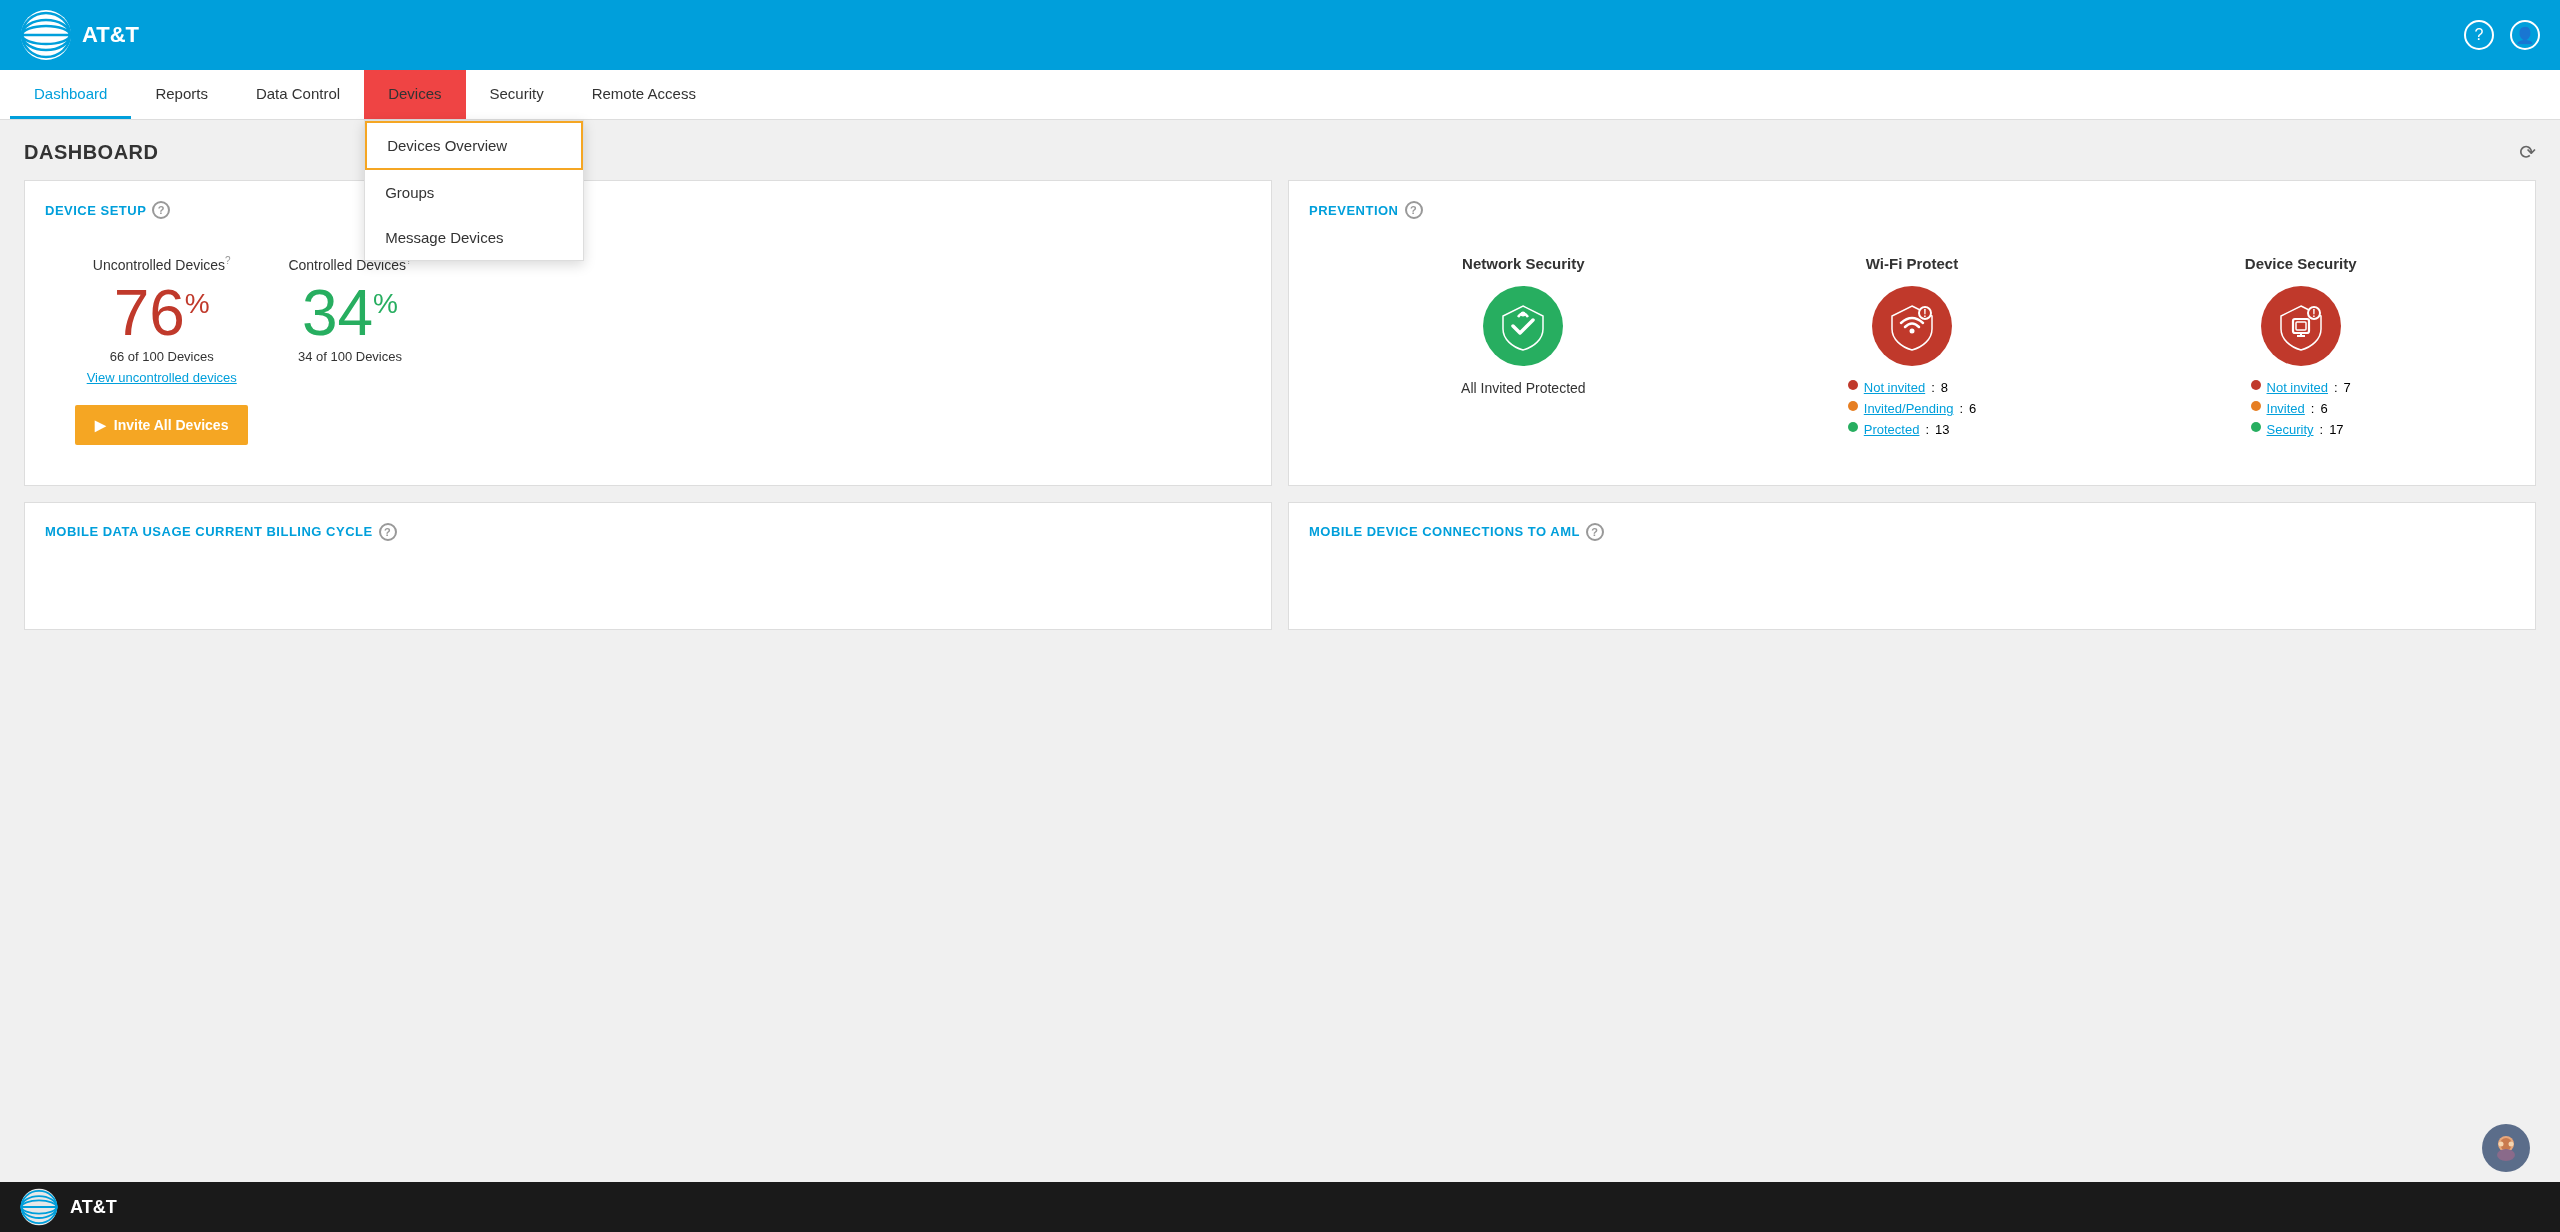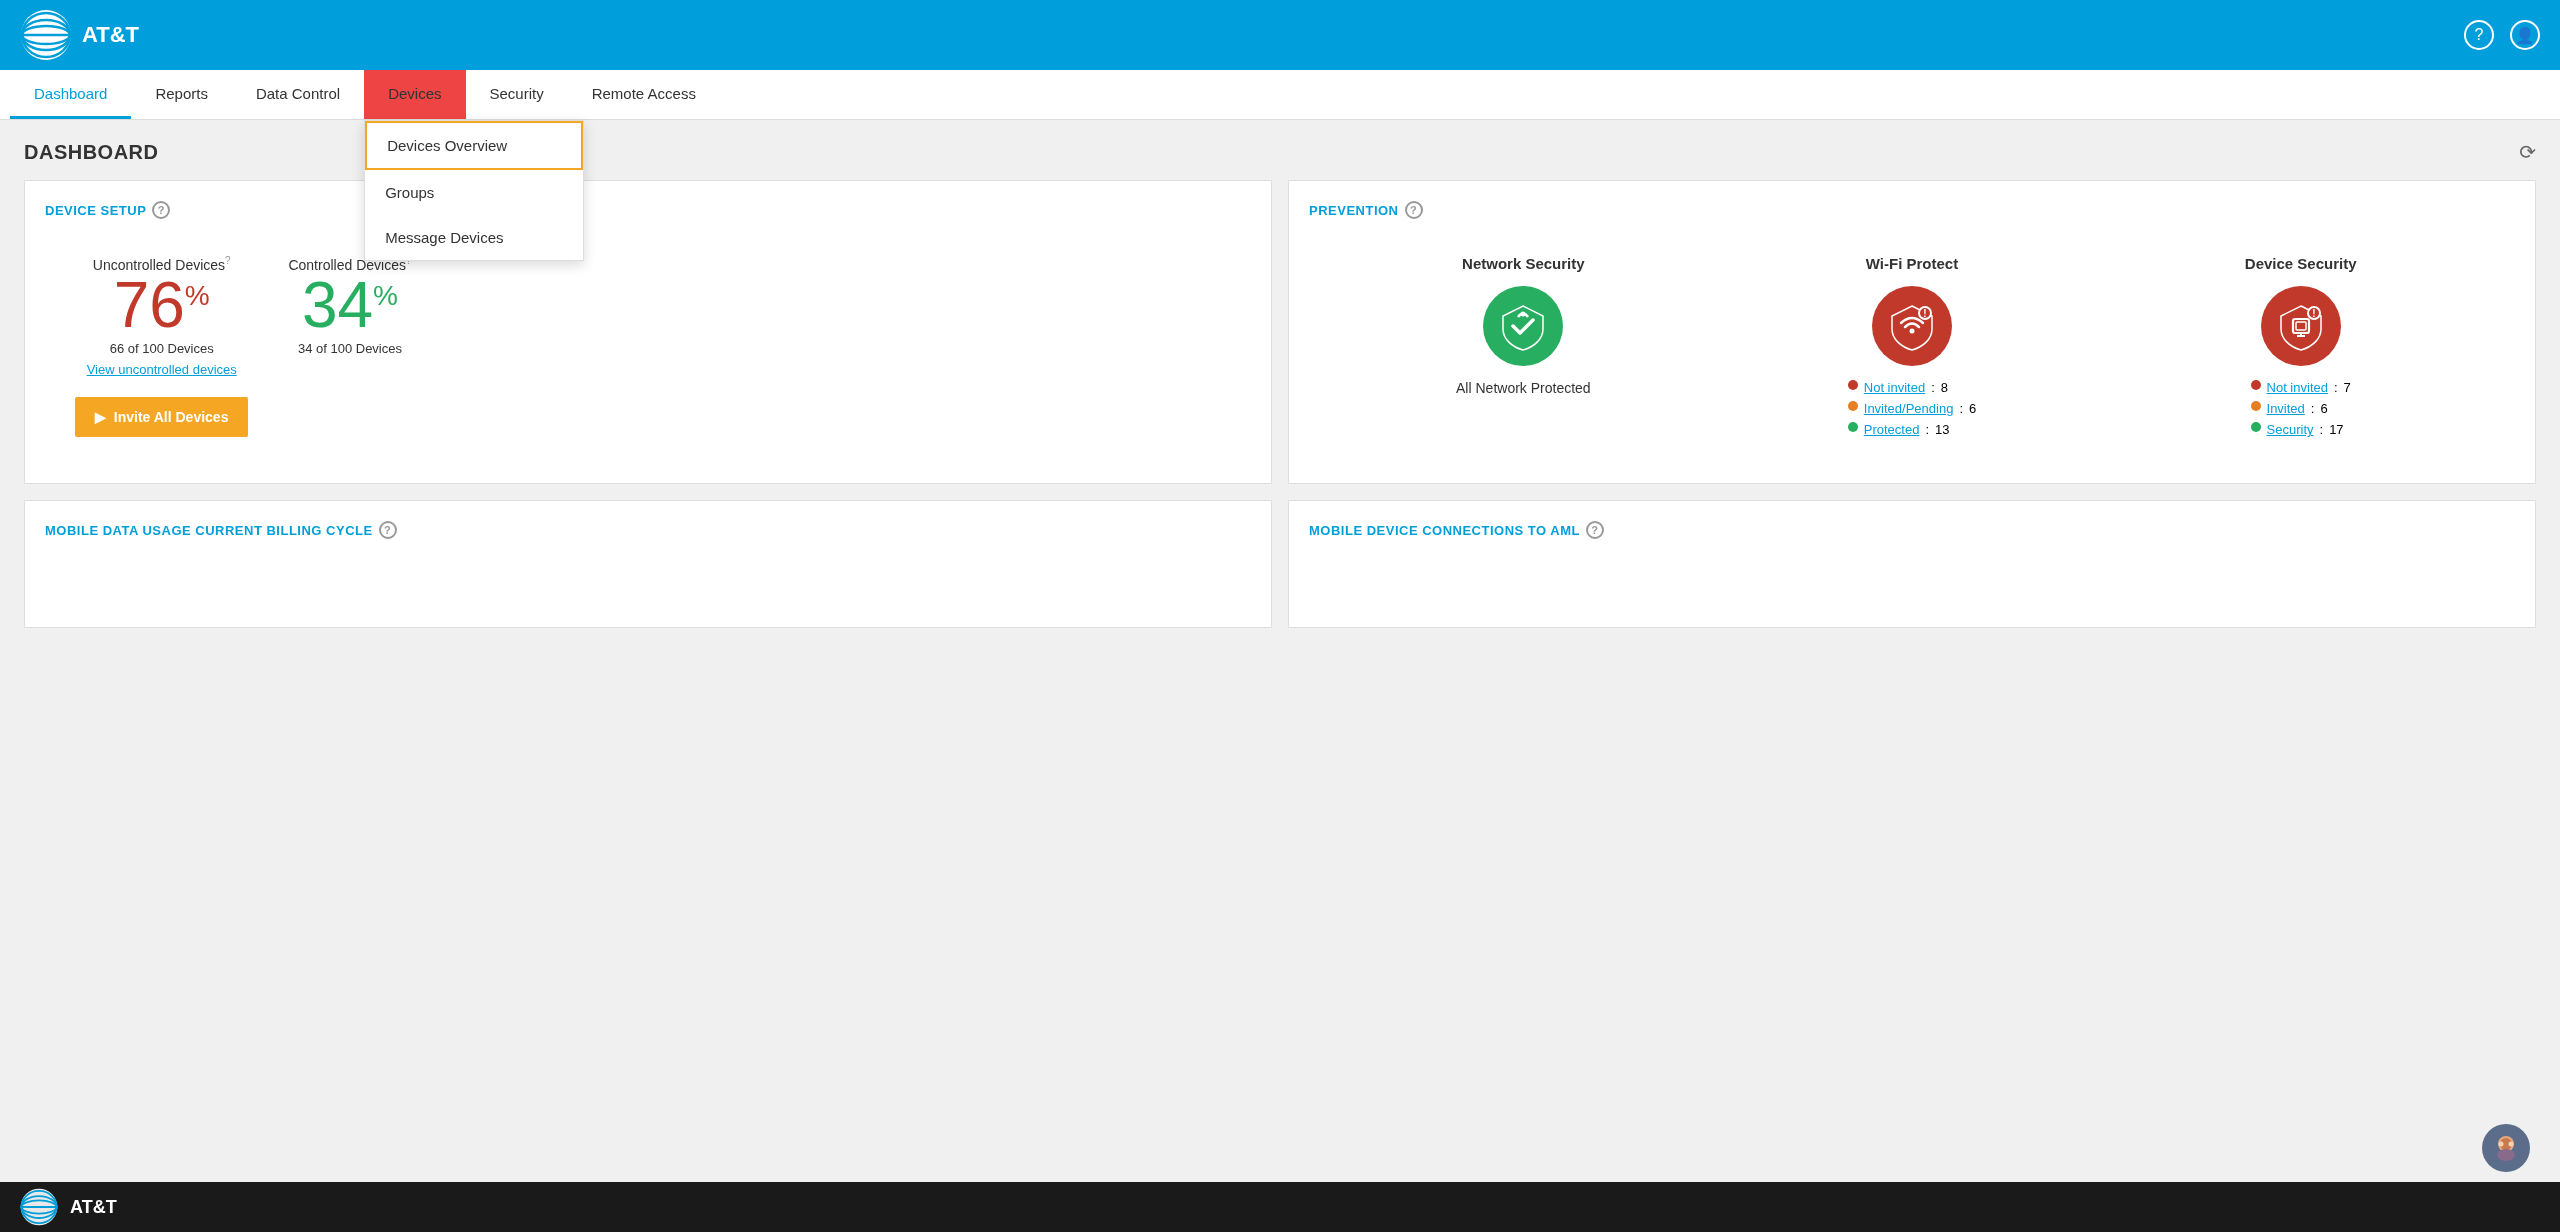--- a/index.html
+++ b/index.html
@@ -165,21 +165,21 @@
       gap: 40px;
       align-items: flex-start;
       padding: 20px 30px;
     }
     .device-stat {
       text-align: center;
     }
     .device-stat-label {
       font-size: 14px;
       color: #333;
-      margin-bottom: 0;
+      margin-bottom: 8px;
     }
     .device-stat-label sup { font-size: 10px; }
     .device-percent-red {
       font-size: 64px;
       color: #c0392b;
       line-height: 1;
     }
     .device-percent-green {
       font-size: 64px;
       color: #27ae60;
@@ -414,21 +414,21 @@
           <div class="prevention-col">
             <div class="prevention-col-title">Network Security</div>
             <div class="prevention-icon green">
               <svg width="50" height="50" viewBox="0 0 50 50">
                 <path d="M25 5 L45 15 L45 28 C45 38 36 46 25 49 C14 46 5 38 5 28 L5 15 Z" fill="#27ae60" stroke="white" stroke-width="1.5"></path>
                 <path d="M15 25 L22 32 L35 19" stroke="white" stroke-width="3.5" fill="none" stroke-linecap="round" stroke-linejoin="round"></path>
                 <path d="M20 16 Q25 9 30 16" stroke="white" stroke-width="2.5" fill="none"></path>
                 <circle cx="25" cy="13" r="2.5" fill="white"></circle>
               </svg>
             </div>
-            <div class="all-policies">All Network Protected</div>
+            <div class="all-policies">All Invited Protected</div>
           </div>
 
           <div class="prevention-col">
             <div class="prevention-col-title">Wi-Fi Protect</div>
             <div class="prevention-icon red">
               <svg width="50" height="50" viewBox="0 0 50 50">
                 <path d="M25 5 L45 15 L45 28 C45 38 36 46 25 49 C14 46 5 38 5 28 L5 15 Z" fill="#c0392b" stroke="white" stroke-width="1.5"></path>
                 <path d="M14 22 Q25 12 36 22" stroke="white" stroke-width="2.5" fill="none" stroke-linecap="round"></path>
                 <path d="M18 26 Q25 19 32 26" stroke="white" stroke-width="2.5" fill="none" stroke-linecap="round"></path>
                 <circle cx="25" cy="30" r="2.5" fill="white"></circle>

